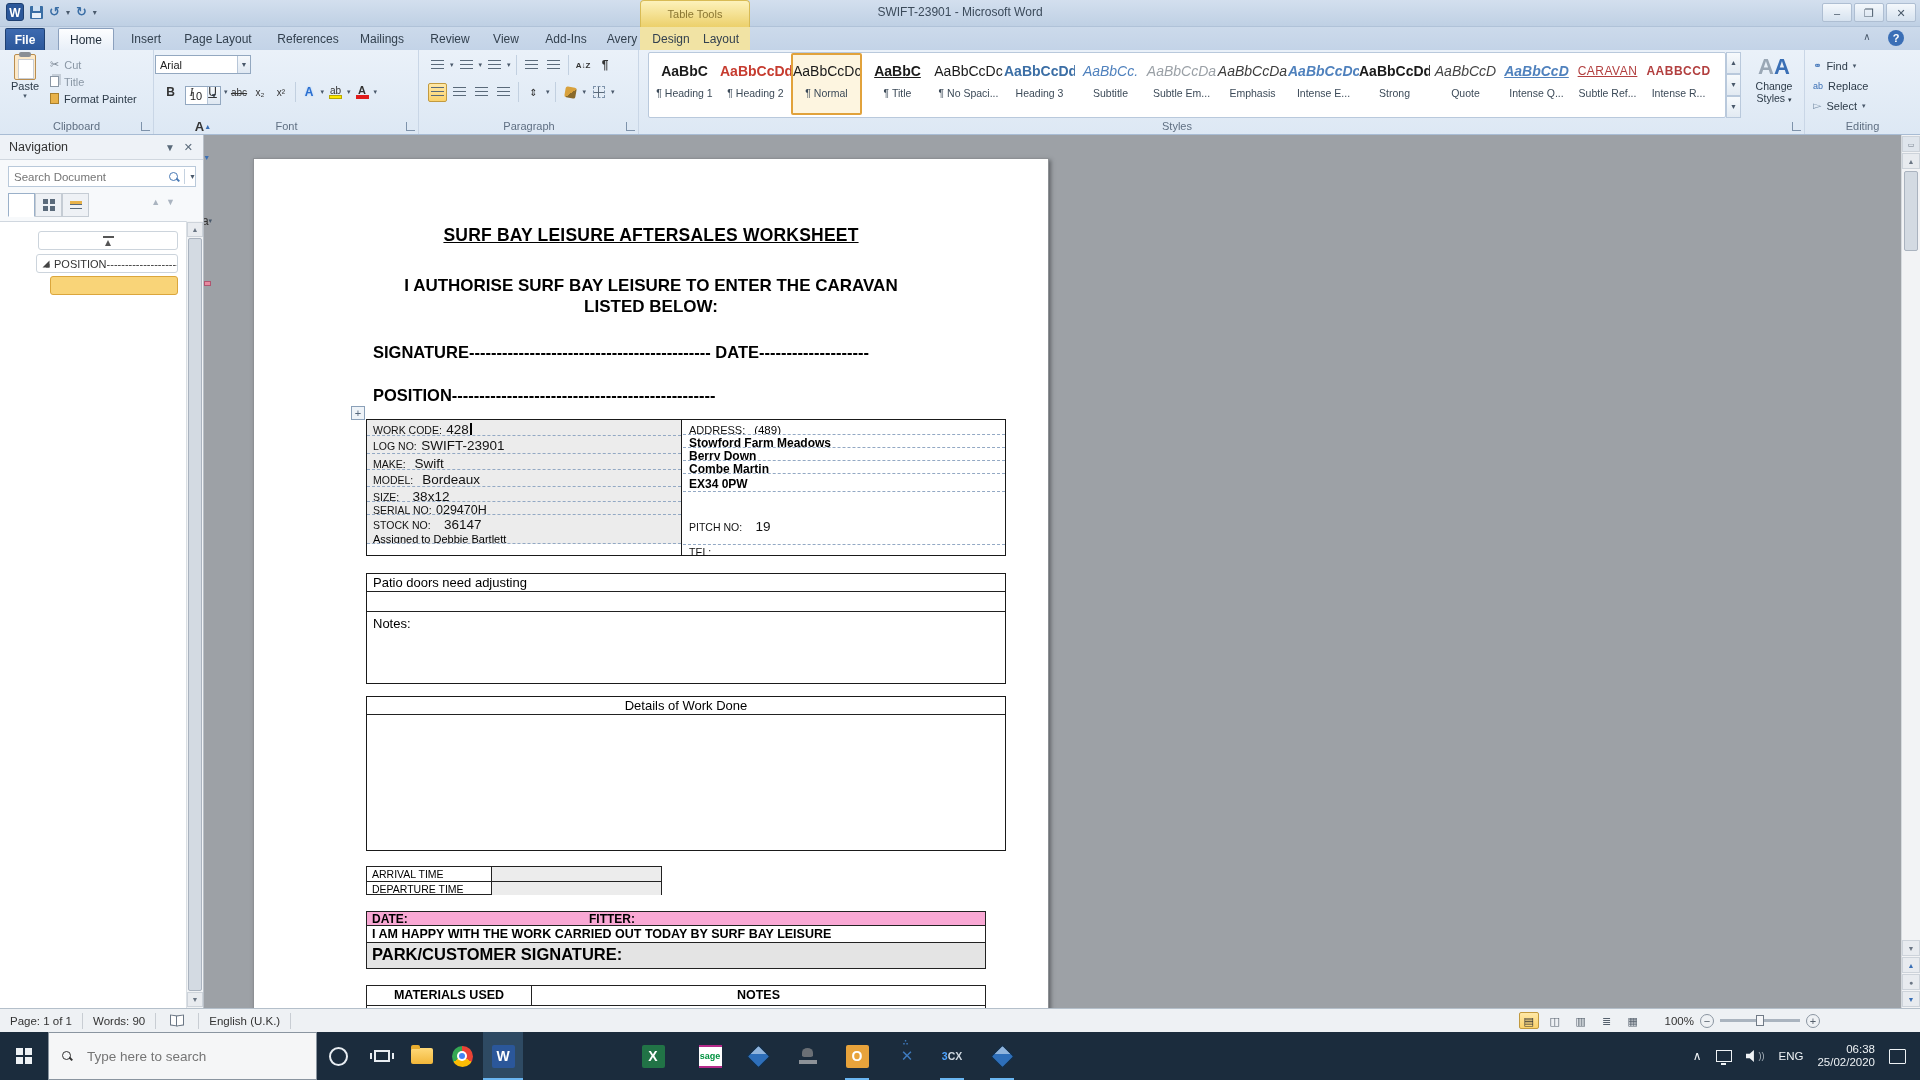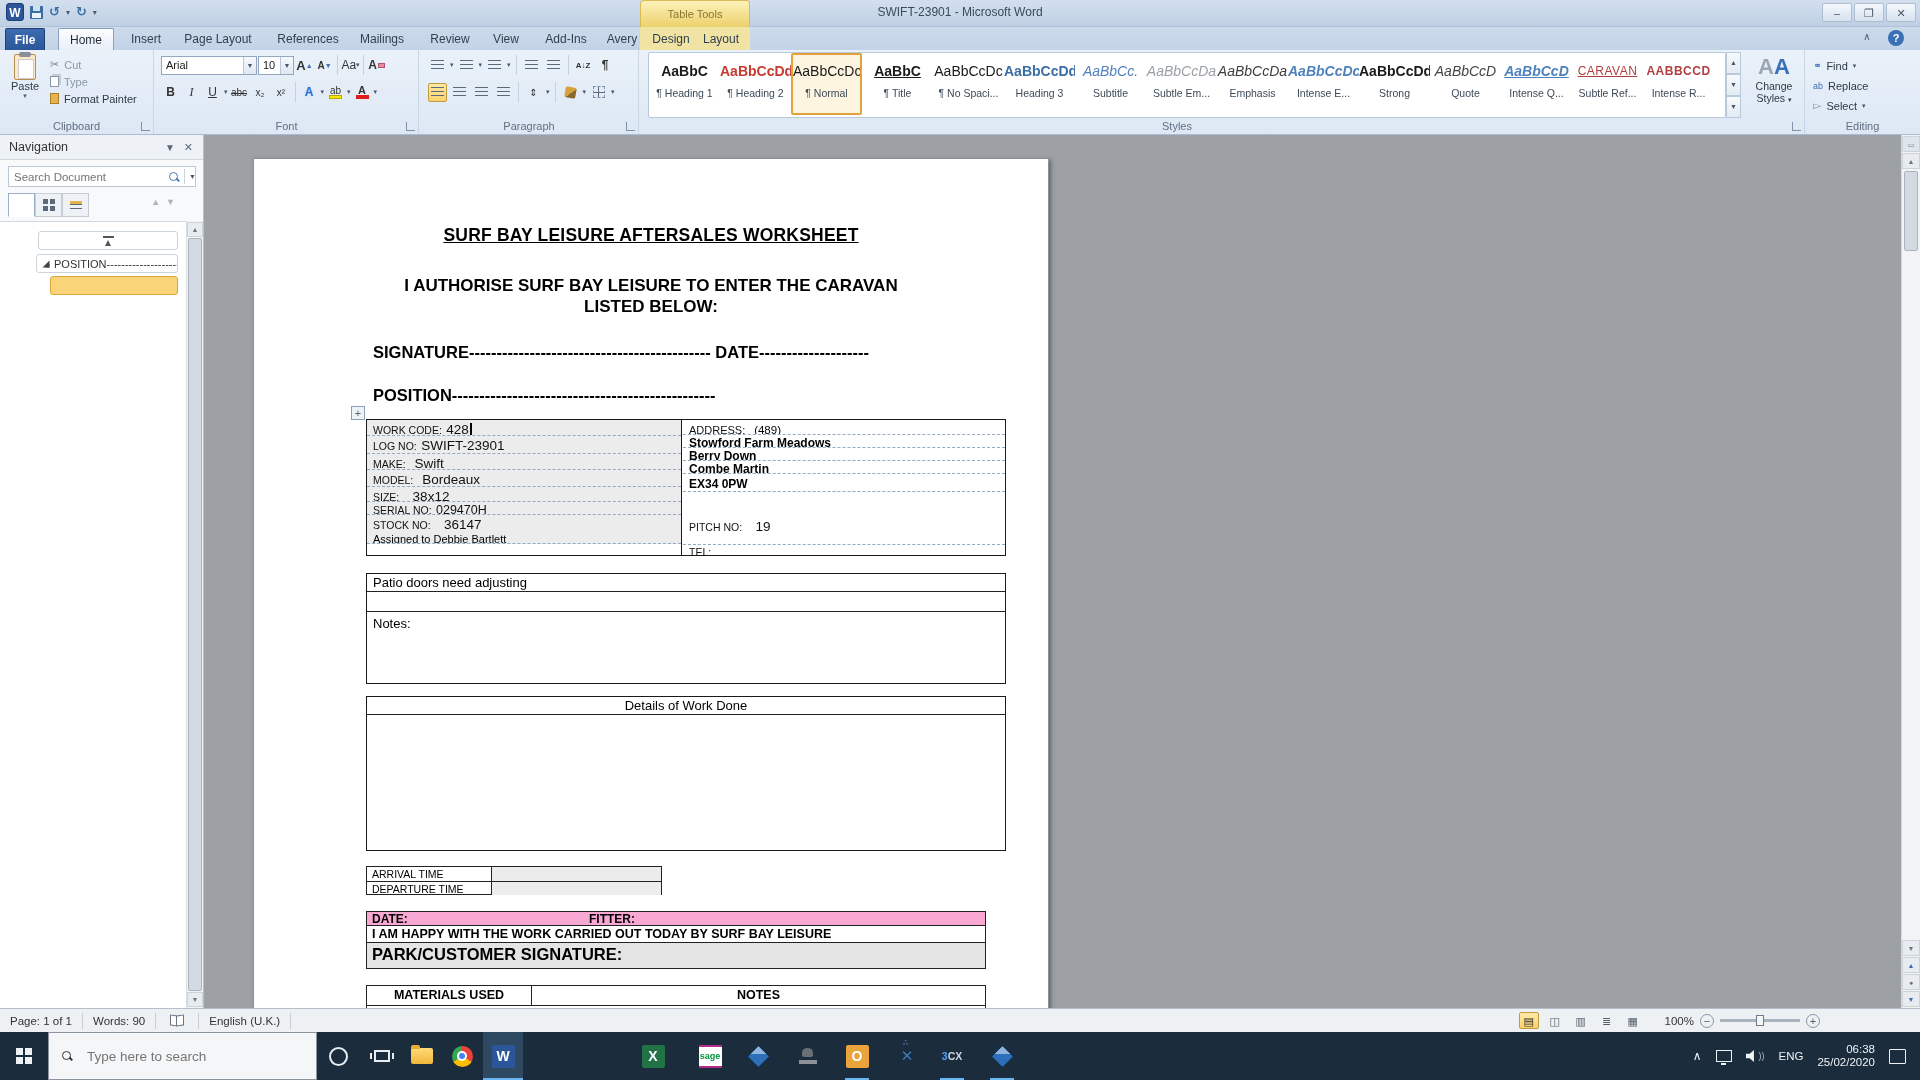--- a/index.html
+++ b/index.html
@@ -303,33 +303,33 @@
         <div class="rbtn-txt">Paste</div>
         <div style="font-size:7px;color:#49586a;">▾</div>
       </div>
       <div style="position:absolute;left:50px;top:6px;">
         <div class="edit-row">
             <span style="color:#7b8794;">✂</span>
             <span style="color:#8a97a5;">Cut</span>
           </div>
         <div class="edit-row">
             <span style="display:inline-block;width:9px;height:11px;border:1px solid #8a97a5;background:#fff;box-shadow:2px -2px 0 #c5ced8;"></span>
-            <span style="color:#8a97a5;">Type</span>
+            <span style="color:#8a97a5;">Title</span>
           </div>
         <div class="edit-row">
             <span style="display:inline-block;width:9px;height:11px;background:#e8b24a;border:1px solid #a97f2c;"></span>
             <span>Format Painter</span>
           </div>
       </div>
       <div class="glabel">Clipboard</div>
       <div class="dlg"></div>
     </div>
 
     <div class="rgroup" style="left:155px;width:264px;">
-      <div style="position:absolute;left:6px;top:5px;display:flex;gap:1px;align-items:center;">
+      <div style="position:absolute;left:0;top:5px;display:flex;gap:12px;align-items:center;flex-direction:column;">
         <div class="combo" style="width:96px;">
             <span>Arial</span>
             <span class="dd">▼</span>
           </div>
         <div class="combo" style="width:36px;">
             <span>10</span>
             <span class="dd">▼</span>
           </div>
         <div class="mini">
             <span style="font-size:13px;font-weight:bold;">A</span>

